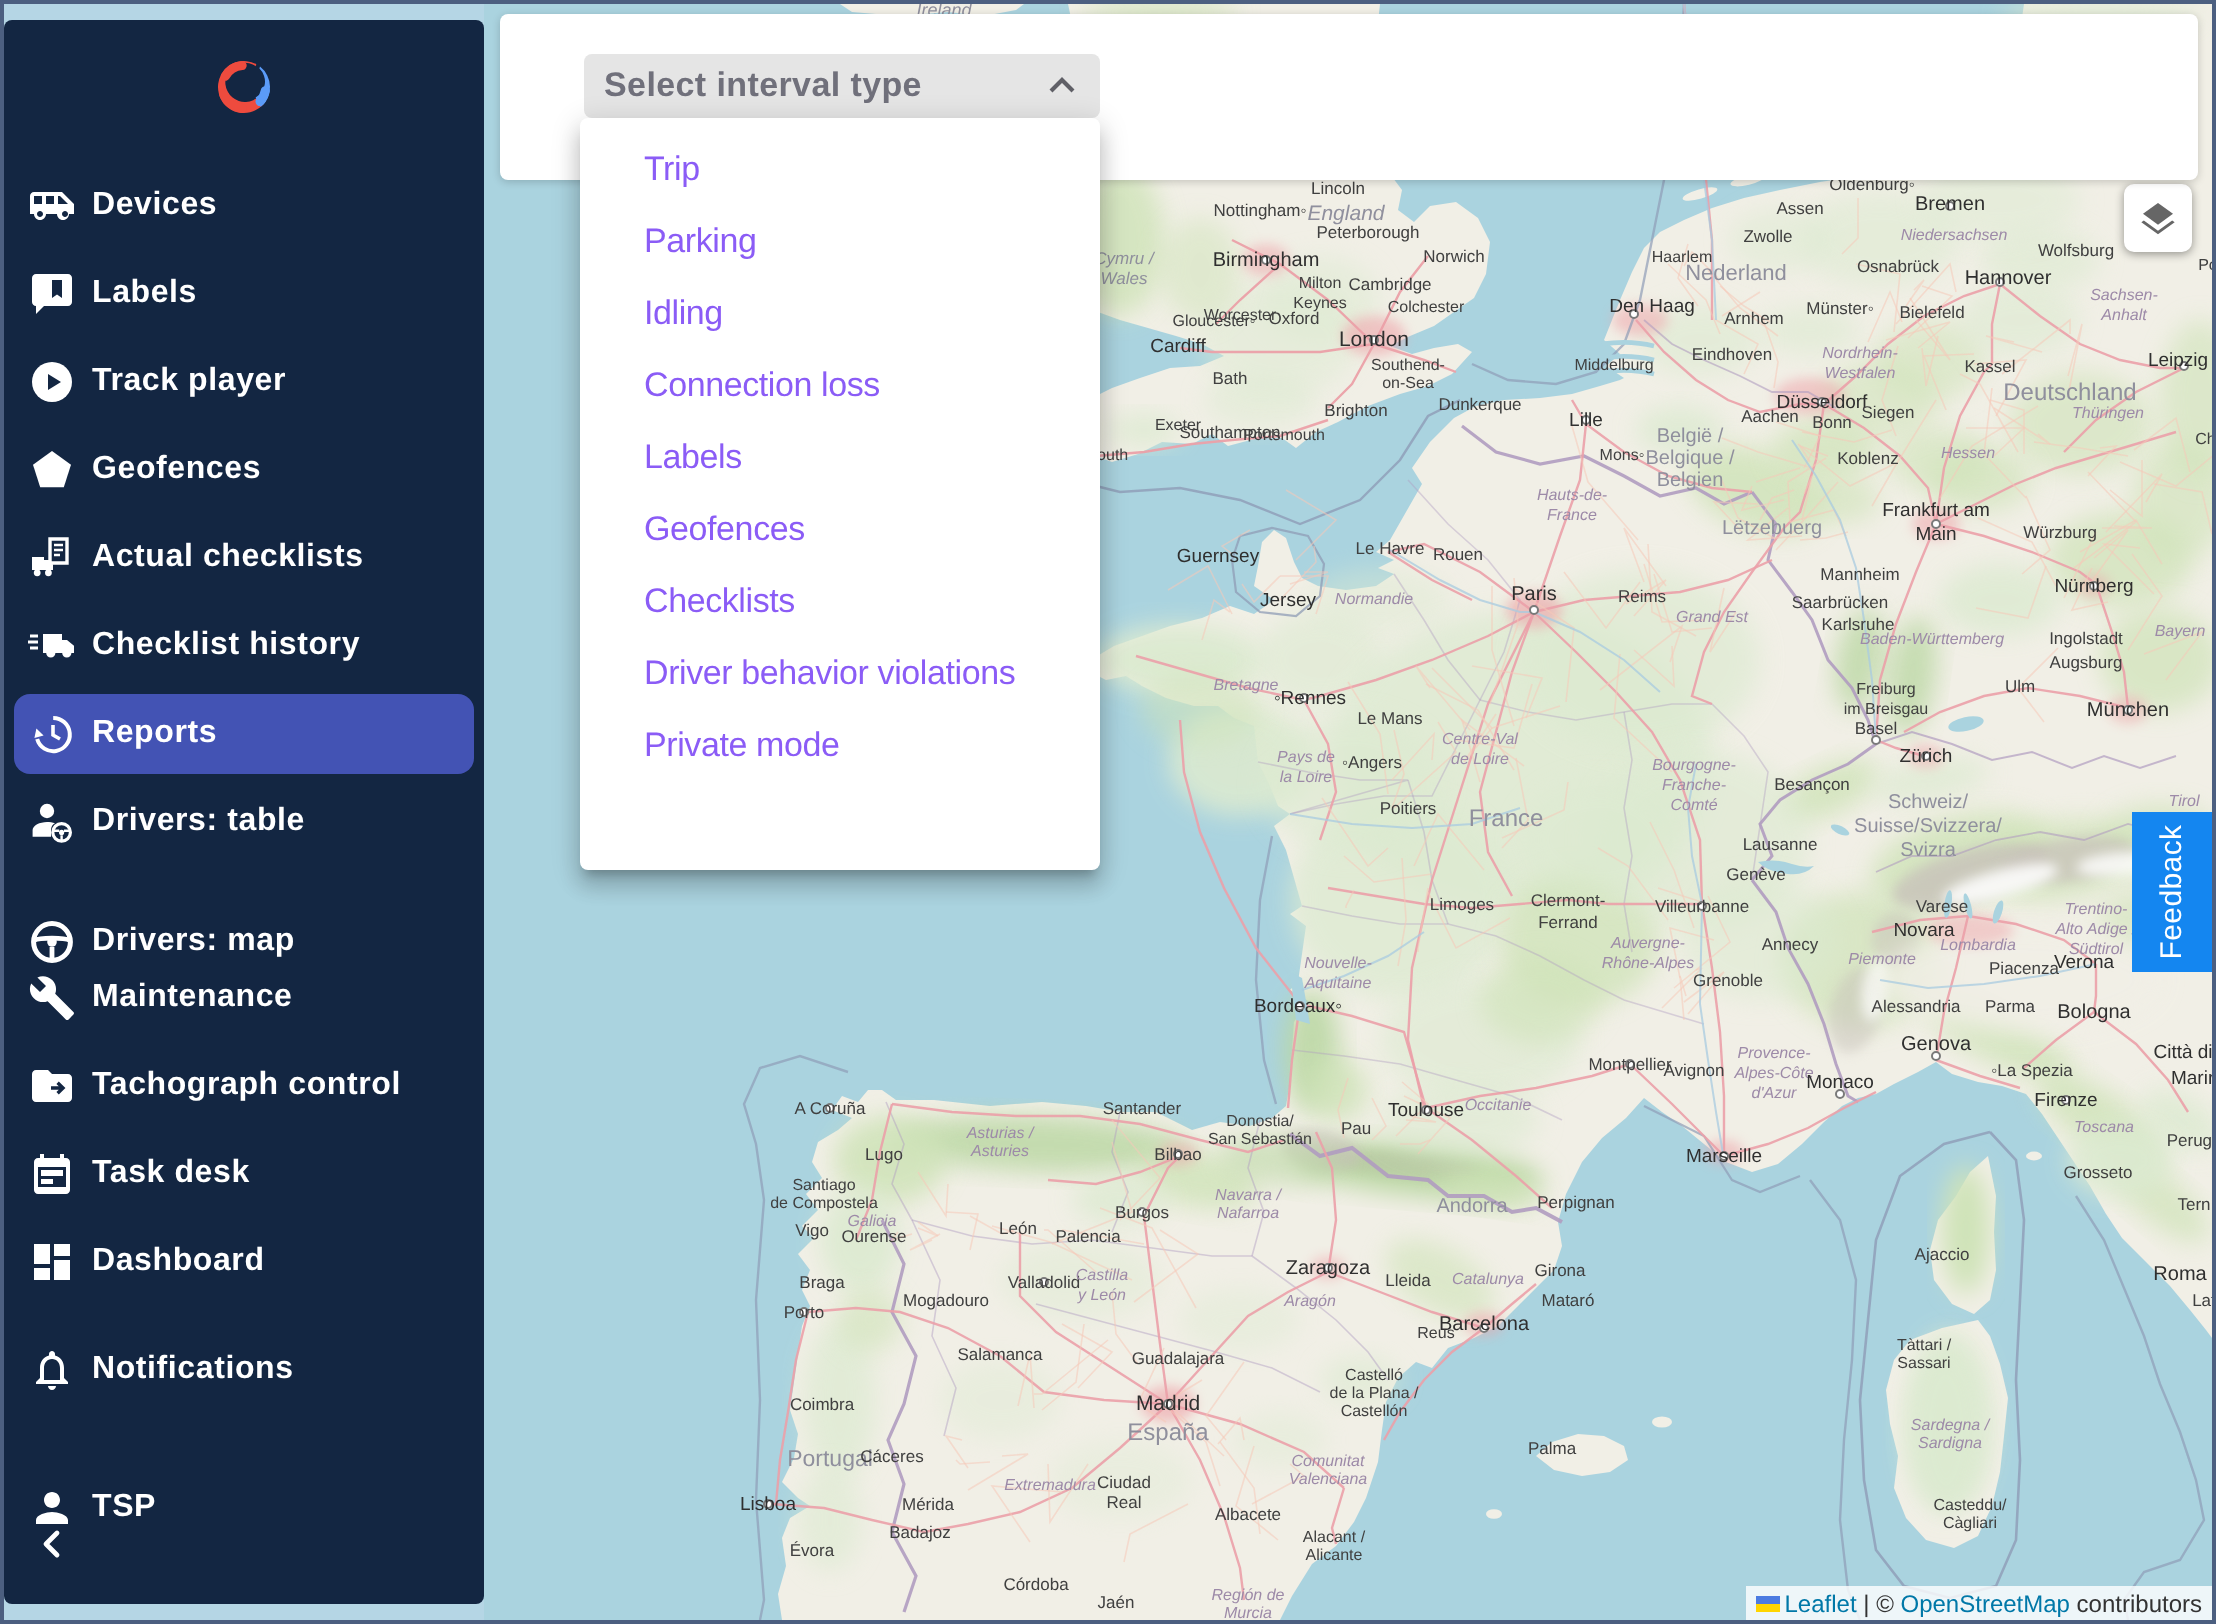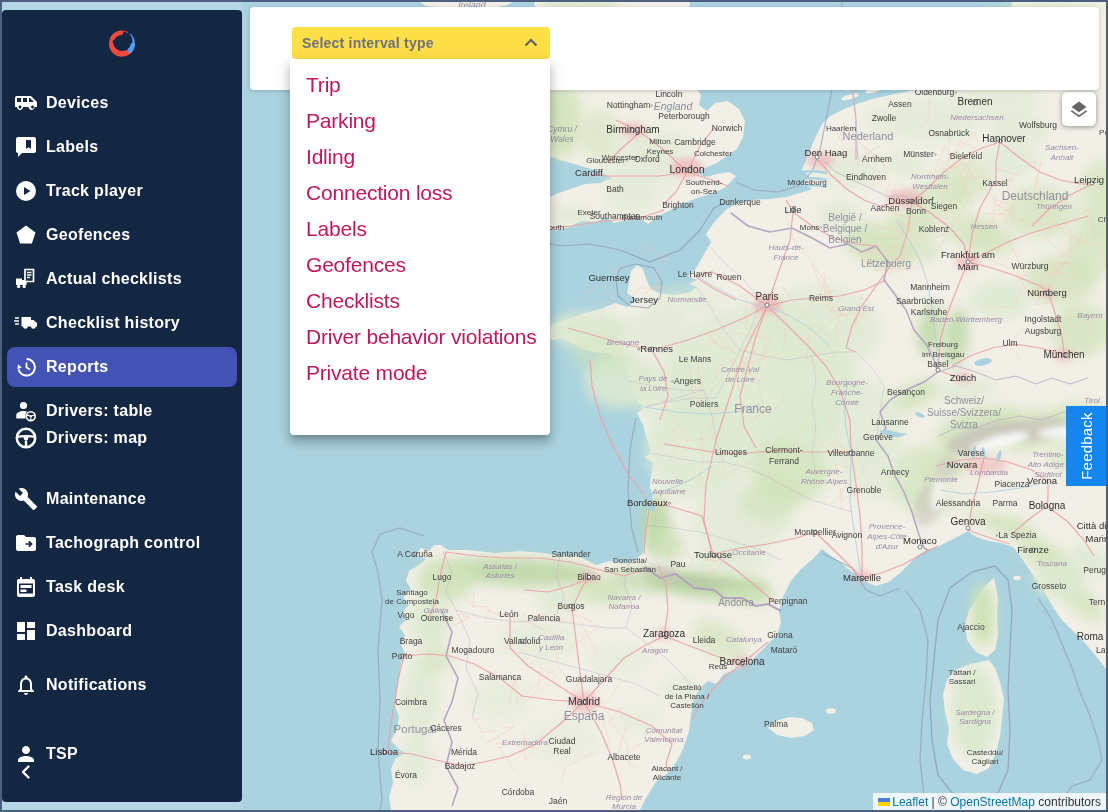--- a/index.html
+++ b/index.html
@@ -9,28 +9,28 @@
   #sidebar { position:absolute; left:2px; top:10px; width:240px; height:792px;
     background:#132642; border-radius:4px; z-index:30; }
   #logo { position:absolute; left:103px; top:16px; }
   .mi { position:absolute; left:5px; width:230px; height:40px; display:flex; align-items:center;
     color:#fff; font-size:16px; letter-spacing:.3px;font-weight:bold; }
   .mi .ic { width:24px; height:24px; margin-left:7px; margin-right:8px; flex:none; display:flex; align-items:center; justify-content:center; }
   .mi.sel { background:#4353b4; border-radius:8px; font-weight:700; }
   #map { position:absolute; left:242px; top:2px; width:864px; height:808px; overflow:hidden; background:#aad3df; }
   #panel { position:absolute; left:250px; top:7px; width:849px; height:83px; background:#fff;
     border-radius:4px; box-shadow:0 1px 4px rgba(0,0,0,.18); z-index:40; }
-  #selectbox { position:absolute; left:292px; top:27px; width:258px; height:32px; background:#fde047;
+  #selectbox { position:absolute; left:292px; top:27px; width:258px; height:32px; background:#e5e5e5;
     border-radius:4px; z-index:41; display:flex; align-items:center; color:#70707b;
-    font-size:14px; font-weight:700; padding-left:10px; letter-spacing:.2px; }
+    font-size:17px; font-weight:700; padding-left:10px; letter-spacing:.2px; }
   #selectbox svg { position:absolute; right:12px; top:9px; }
   #menu { position:absolute; left:290px; top:59px; width:260px; height:376px; background:#fff;
     border-radius:4px; z-index:42; padding-top:8px;
     box-shadow:0 5px 5px -3px rgba(0,0,0,.2), 0 8px 10px 1px rgba(0,0,0,.14), 0 3px 14px 2px rgba(0,0,0,.12); }
-  #menu div { height:36px; line-height:36px; padding-left:16px; font-size:21px; color:#be185d; letter-spacing:-.2px; }
+  #menu div { height:36px; line-height:36px; padding-left:32px; font-size:17px; color:#8b5cf6; letter-spacing:-.2px; }
   #layersbtn { position:absolute; left:1062px; top:92px; width:34px; height:34px; background:#fff;
     border-radius:5px; z-index:35; box-shadow:0 1px 5px rgba(0,0,0,.4); display:flex; align-items:center; justify-content:center; }
   #feedback { position:absolute; left:1066px; top:406px; width:40px; height:80px; background:#1486f0;
     z-index:36; }
   #feedback span { position:absolute; left:50%; top:50%; transform:translate(-50%,-50%) rotate(-90deg);
     color:#fff; font-size:15px; white-space:nowrap; letter-spacing:.2px; }
   #attrib { position:absolute; right:2px; bottom:2px; height:17px; background:rgba(255,255,255,.8);
     z-index:36; font-size:12px; color:#333; padding:2px 5px 0 5px; white-space:nowrap; }
   #attrib a { color:#0078a8; text-decoration:none; }
   #flag { display:inline-block; width:12px; height:8px; position:relative; top:0px; margin-right:2px; }
@@ -818,21 +818,21 @@
       </span>Reports</div>
 <div class="mi" style="top:381px"><span class="ic">
         <svg width="24" height="24" viewBox="0 0 24 24">
           <circle cx="9.5" cy="6.5" r="3.6" fill="#fff"></circle>
           <path d="M9.5 12c-3.6 0-7.2 1.8-7.2 4v3.4h9.2V16c0-1.6.8-2.9 2-3.4-1.2-.4-2.7-.6-4-.6z" fill="#fff"></path>
           <circle cx="16.8" cy="17.2" r="4.4" fill="none" stroke="#fff" stroke-width="1.6"></circle>
           <circle cx="16.8" cy="17.2" r="1.3" fill="#fff"></circle>
           <path d="M12.6 16.4h3M18 16.4h3.2M16.8 18.6v2.8" stroke="#fff" stroke-width="1.2"></path>
         </svg>
       </span>Drivers: table</div>
-<div class="mi" style="top:408px"><span class="ic">
+<div class="mi" style="top:441px"><span class="ic">
         <svg width="24" height="24" viewBox="0 0 24 24">
           <circle cx="12" cy="12" r="9.2" fill="none" stroke="#fff" stroke-width="2.5"></circle>
           <circle cx="12" cy="12" r="2.4" fill="#fff"></circle>
           <path d="M3 11.2c3-1.5 15-1.5 18 0M12 14.5V21" stroke="#fff" stroke-width="2.4" fill="none"></path>
         </svg>
       </span>Drivers: map</div>
 <div class="mi" style="top:469px"><span class="ic">
         <svg width="24" height="24" viewBox="0 0 24 24">
           <path d="M22.7 19 13.6 9.9c.9-2.3.4-5-1.5-6.9-2-2-5-2.4-7.4-1.3L9 6 6 9 1.6 4.7C.4 7.1.9 10.1 2.9 12.1c1.9 1.9 4.6 2.4 6.9 1.5l9.1 9.1c.4.4 1 .4 1.4 0l2.3-2.3c.5-.4.5-1 .1-1.4z" fill="#fff"></path>
         </svg>

